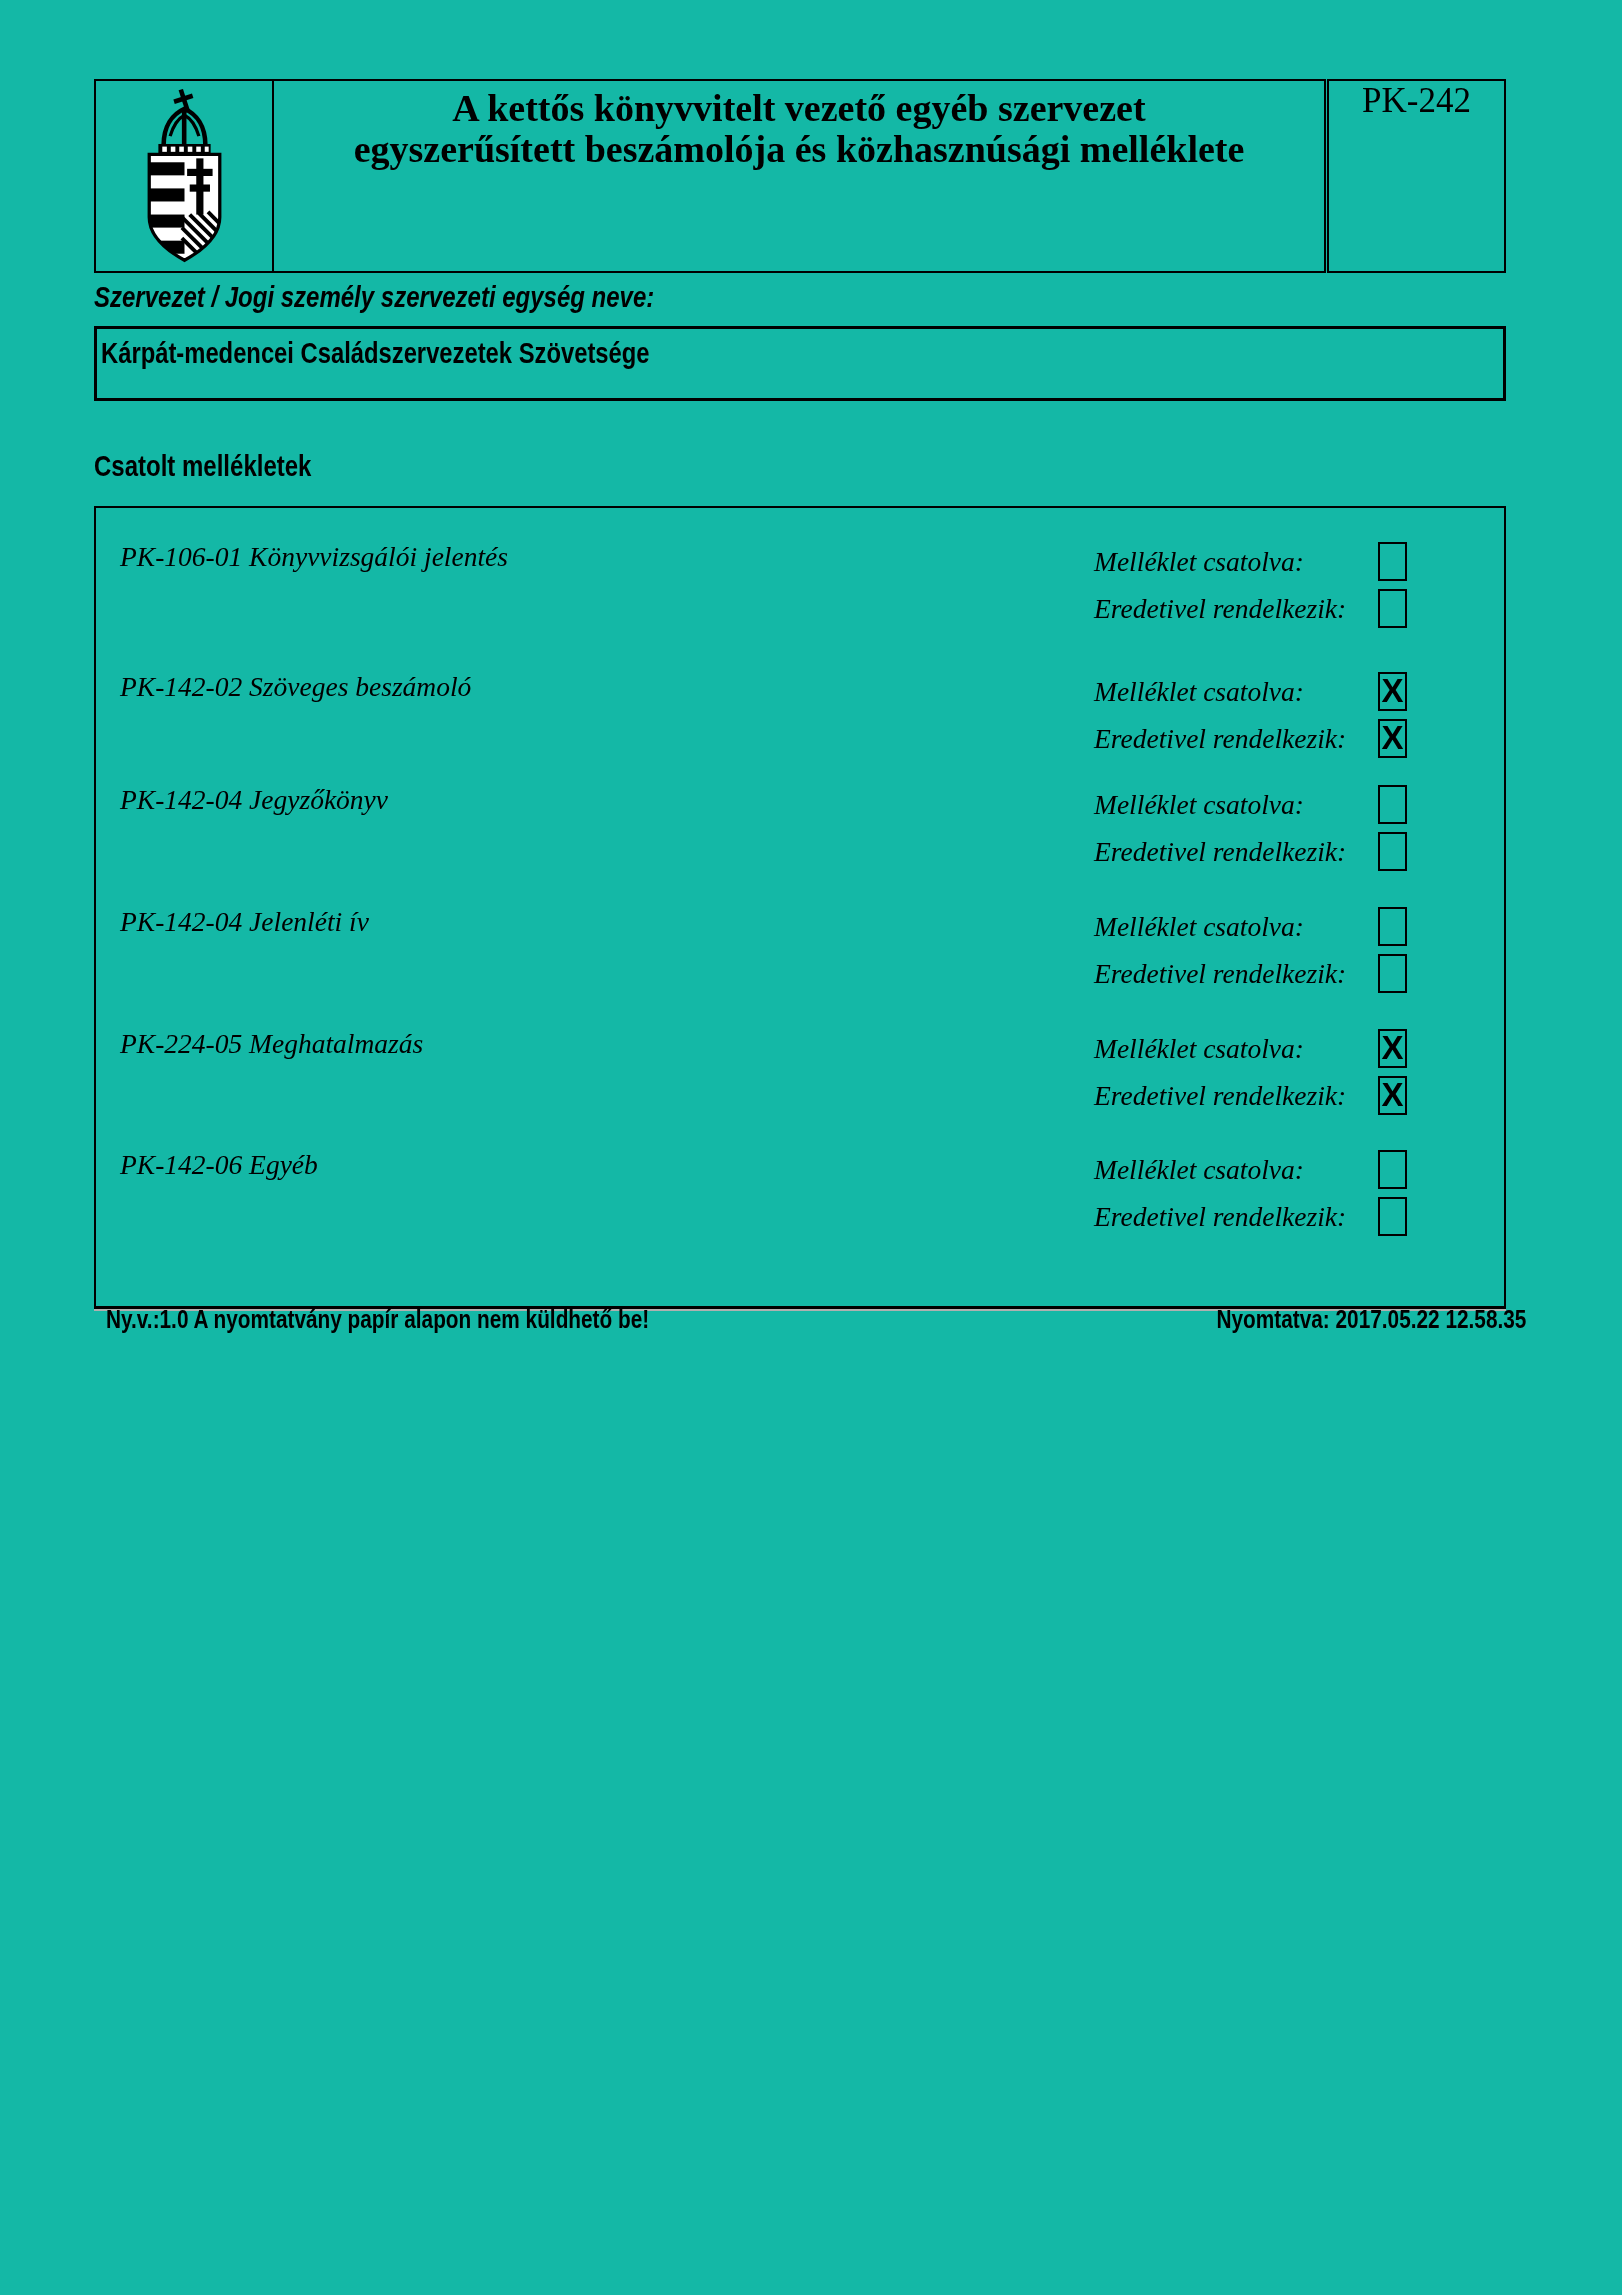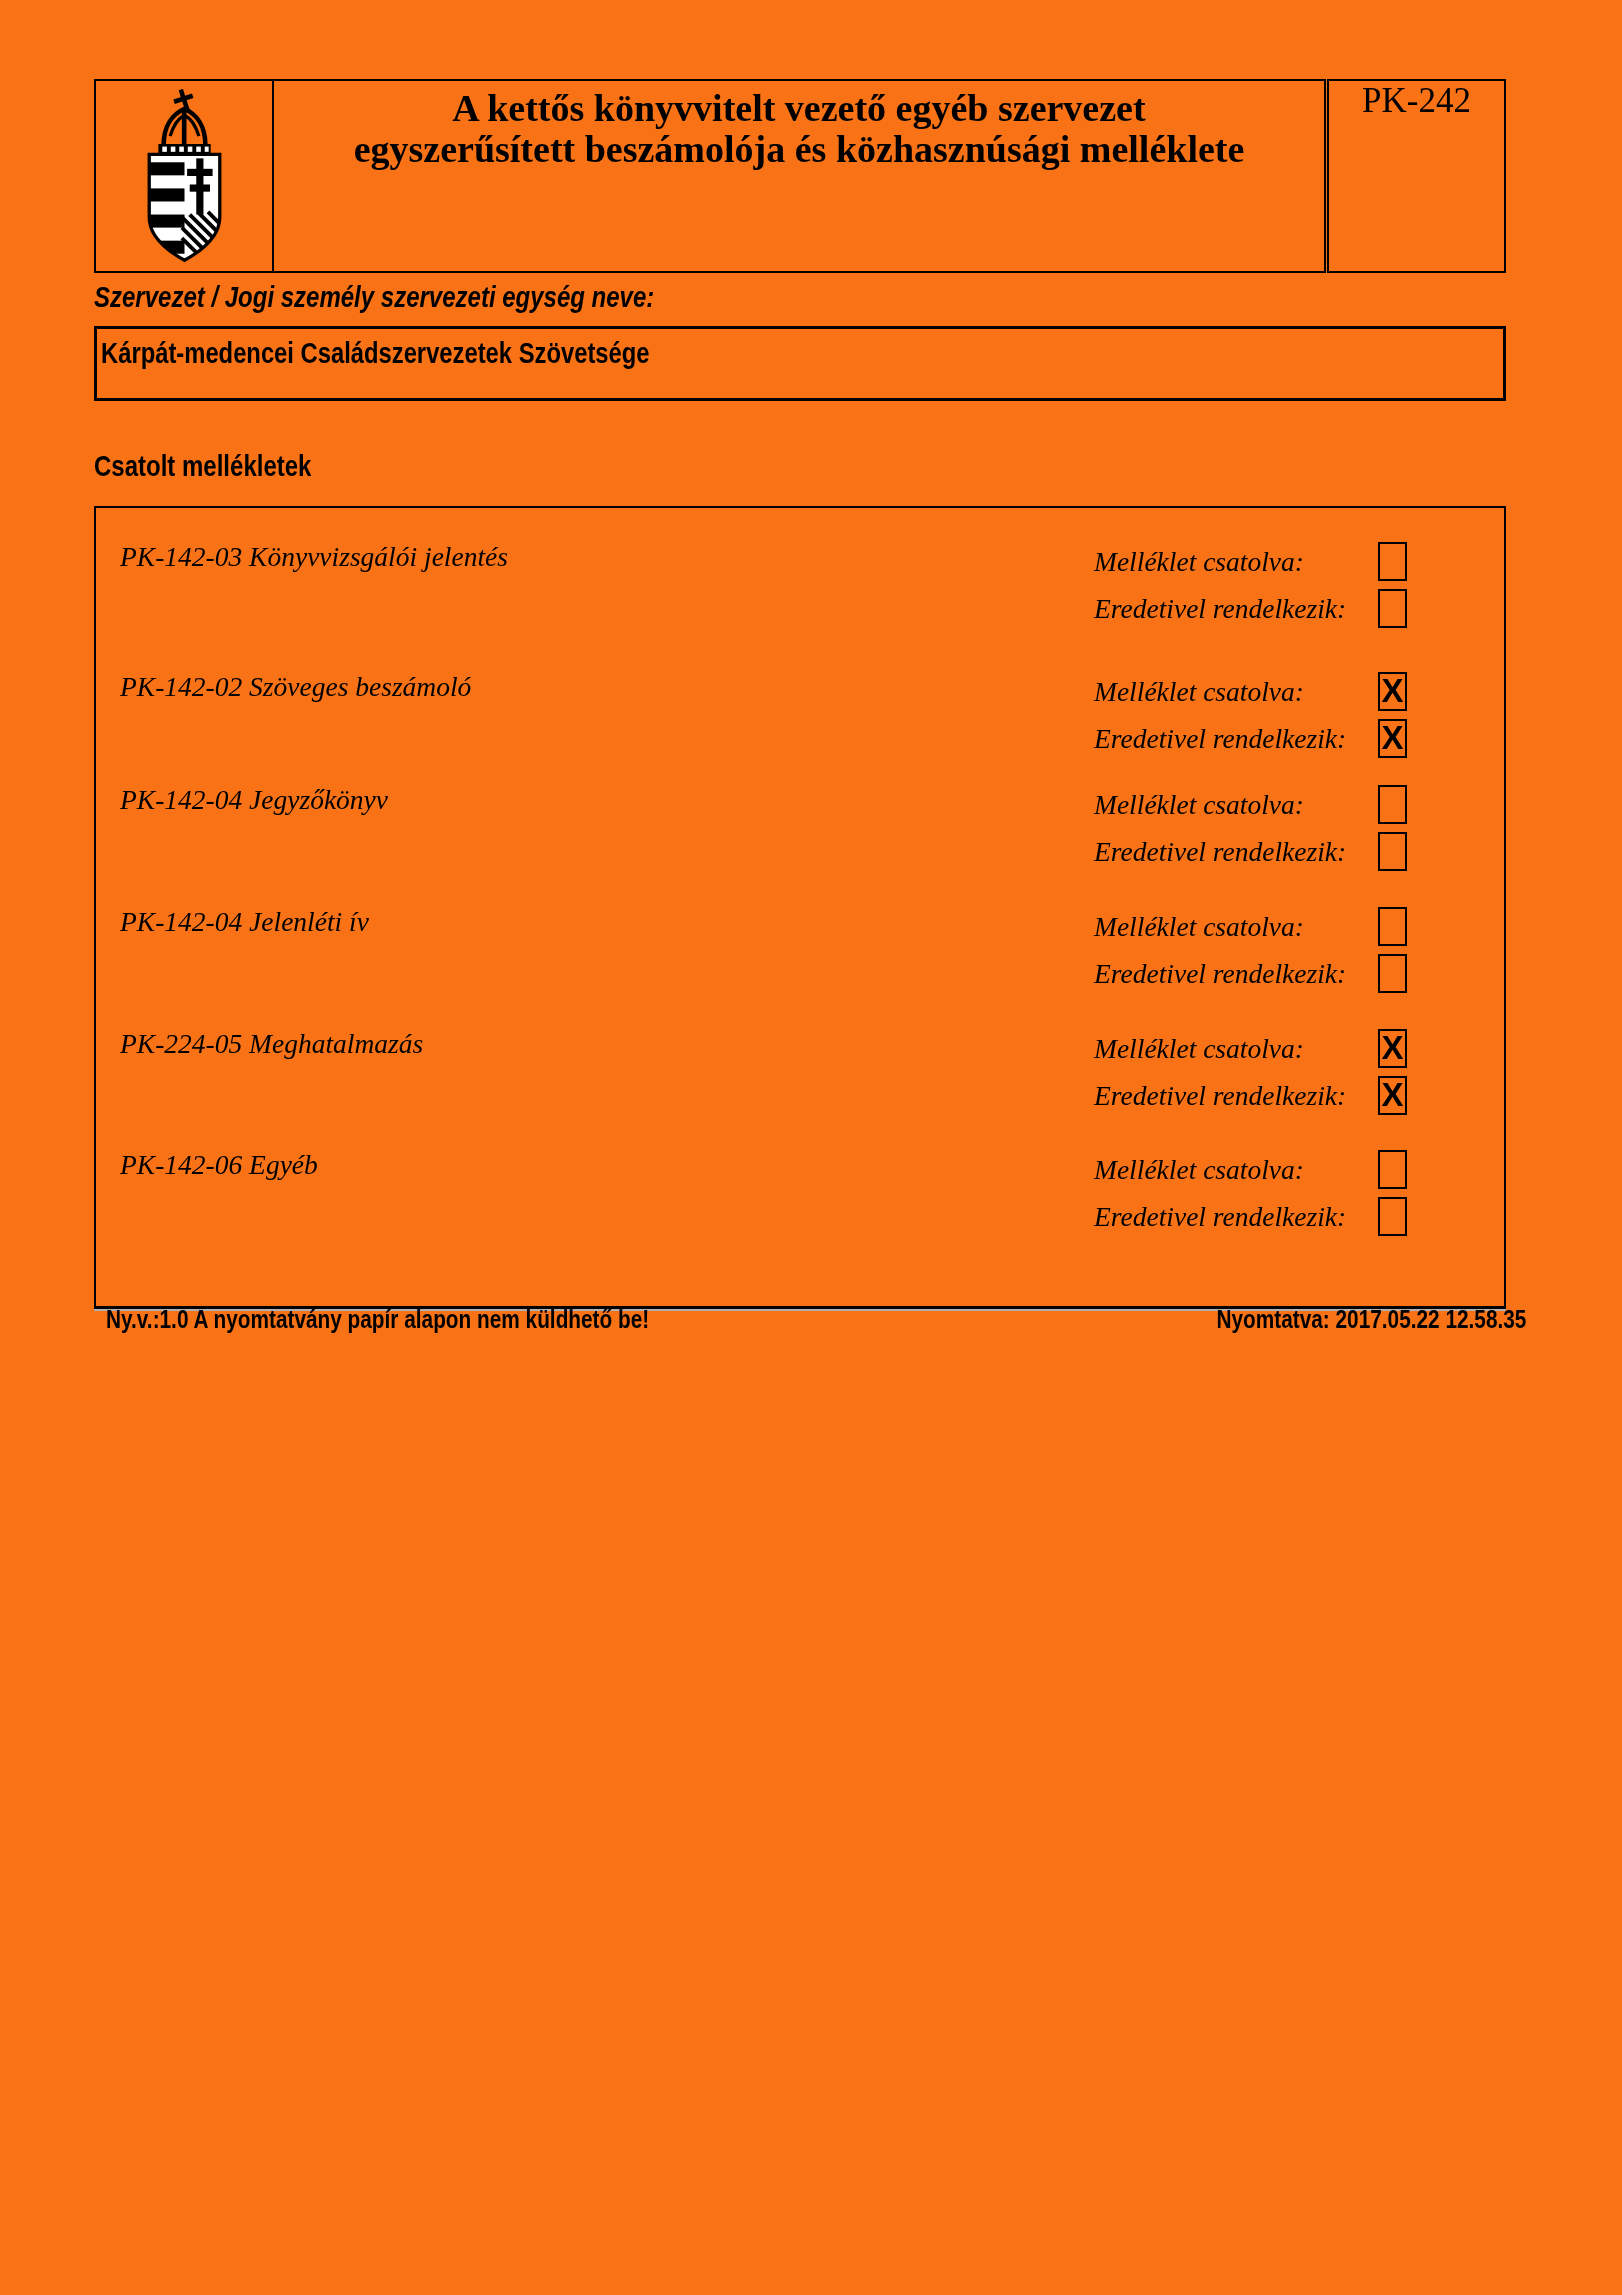--- a/index.html
+++ b/index.html
@@ -1,16 +1,16 @@
 <!DOCTYPE html>
 <html style="font-size:10.5px"><head>
 <meta charset="utf-8">
 <style>
   html,body{margin:0;padding:0;background:#ffffff;}
-  .page{position:relative;width:1622px;height:2295px;background:#f97316;color:#000;overflow:hidden;
+  .page{position:relative;width:1622px;height:2295px;background:#14b8a6;color:#000;overflow:hidden;
         font-family:"Liberation Sans",sans-serif;}
 
   
   .cond{font-family:"Liberation Sans",sans-serif;font-weight:bold;display:inline-block;
         transform:scaleX(0.8);transform-origin:0 50%;white-space:nowrap;}
   .cond-r{transform-origin:100% 50%;}
 
   
   .title-box{position:absolute;left:94px;top:79px;width:1232px;height:194px;
              border:2.6px solid #000;box-sizing:border-box;display:flex;}
@@ -124,21 +124,21 @@
     <span class="cond name-text">Kárpát-medencei Családszervezetek Szövetsége</span>
   </div>
 
   <div class="section-heading">
     <span class="cond">Csatolt mellékletek</span>
   </div>
 
   <div class="attach-box">
 
     <div class="attach-row" style="top:34px">
-      <div class="item-name">PK-142-03 Könyvvizsgálói jelentés</div>
+      <div class="item-name">PK-106-01 Könyvvizsgálói jelentés</div>
       <div class="cb-label">Melléklet csatolva:</div>
       <div class="cb"><span></span></div>
       <div class="cb-label l2">Eredetivel rendelkezik:</div>
       <div class="cb l2"><span></span></div>
     </div>
 
     <div class="attach-row" style="top:164px">
       <div class="item-name">PK-142-02 Szöveges beszámoló</div>
       <div class="cb-label">Melléklet csatolva:</div>
       <div class="cb"><span>X</span></div>

